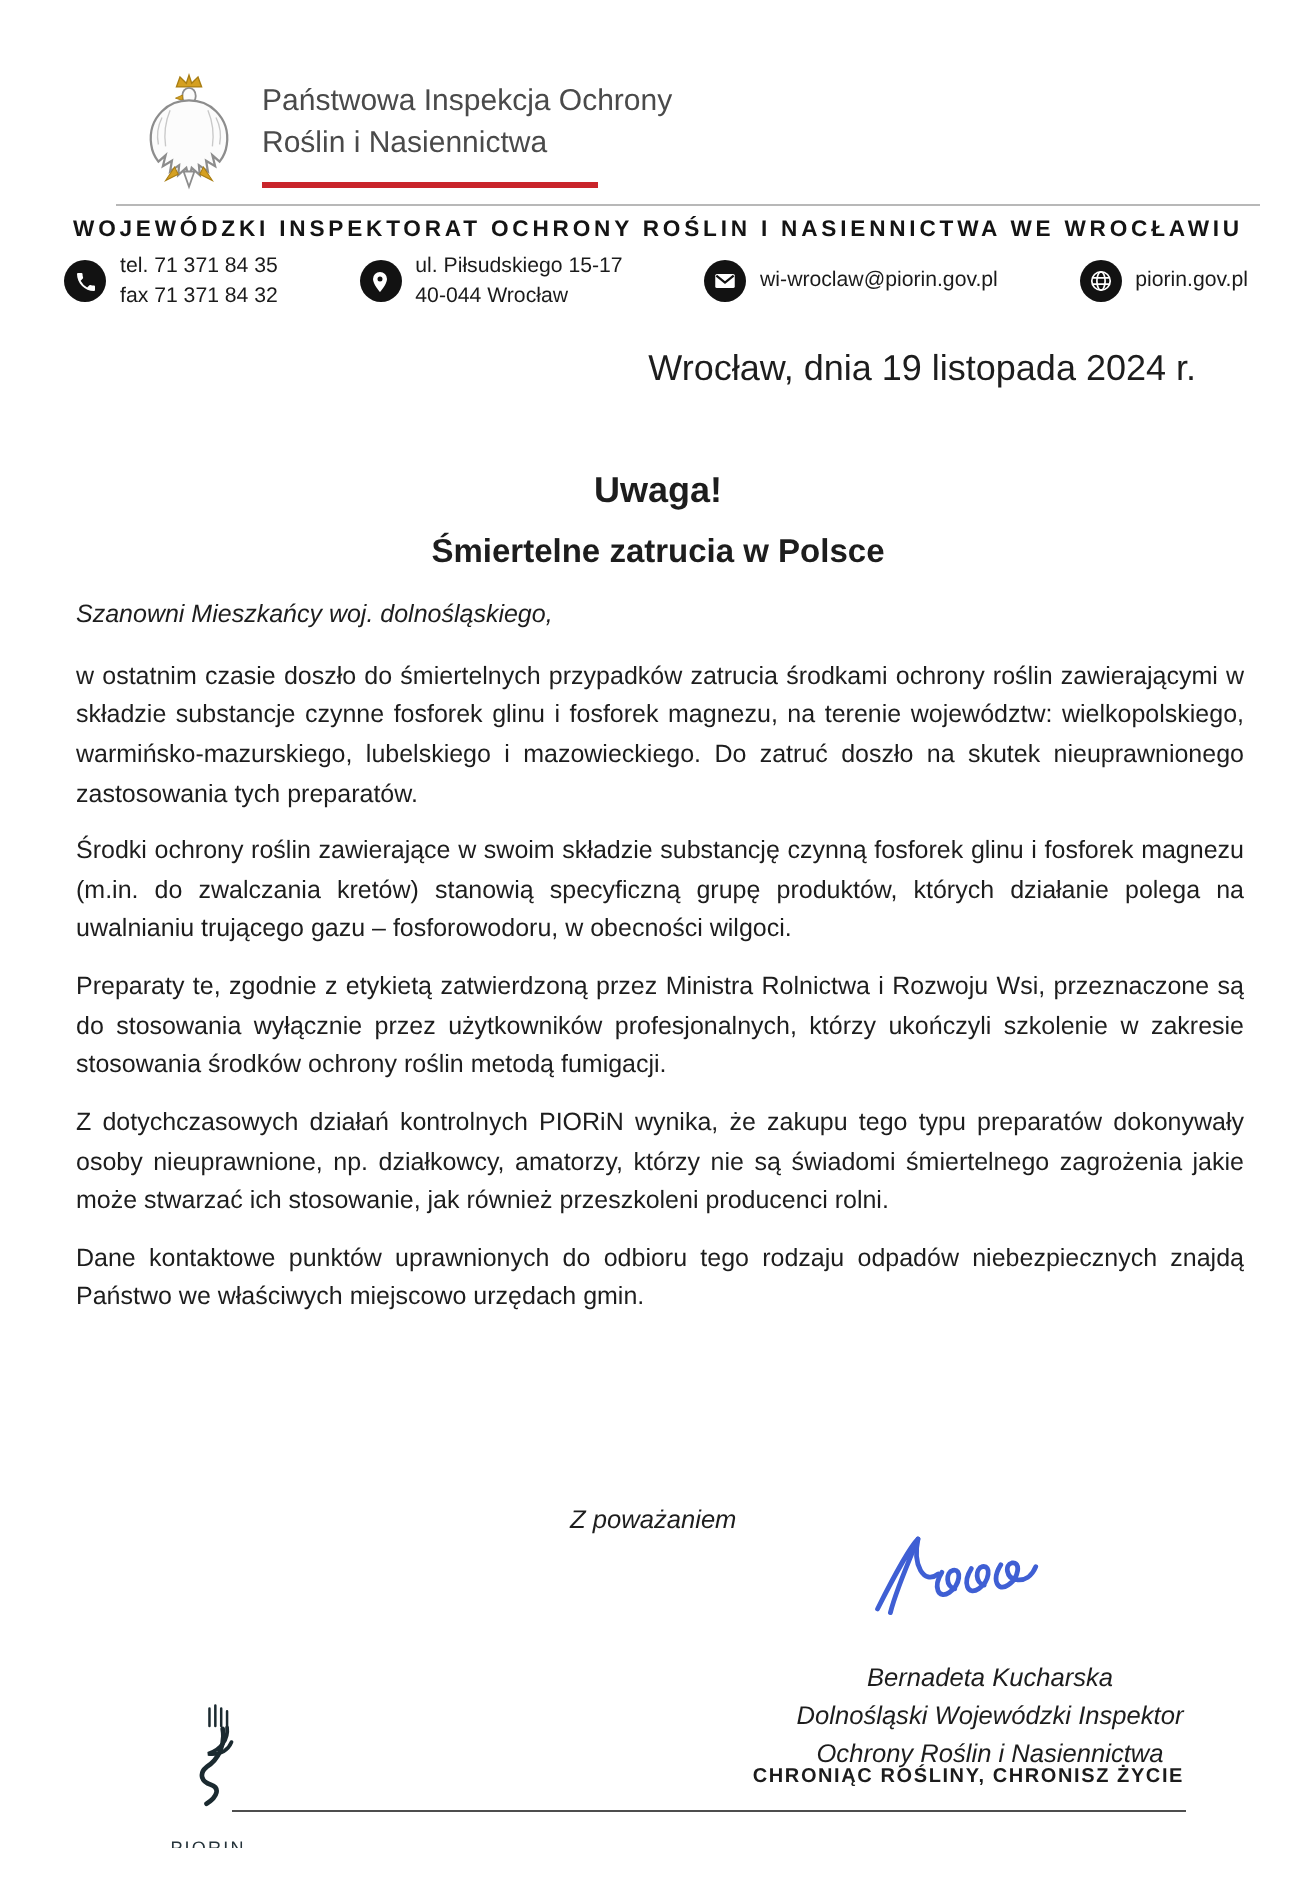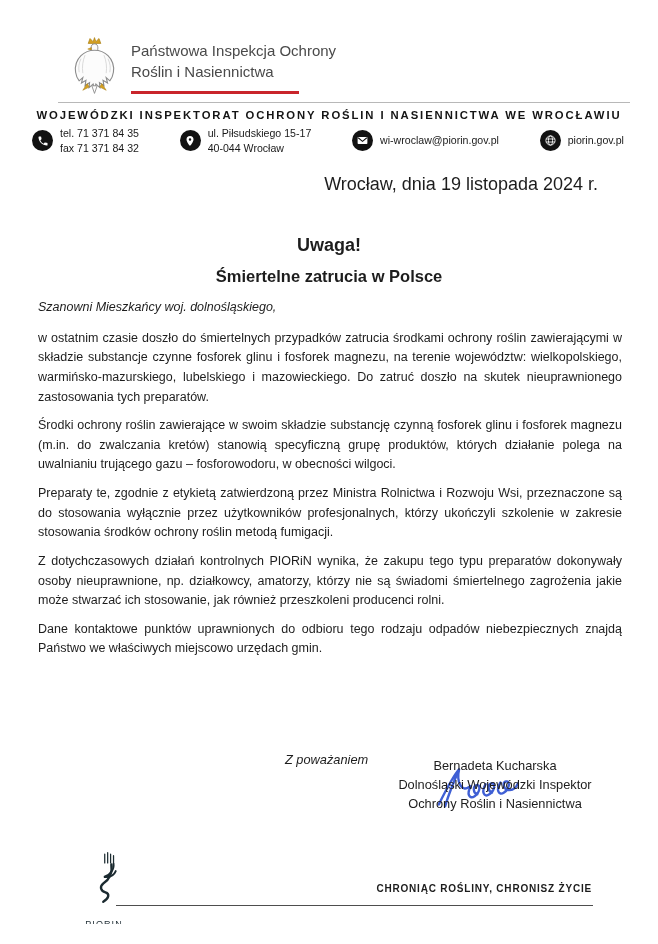--- a/index.html
+++ b/index.html
@@ -24,22 +24,22 @@
   
   .dateline{position:absolute;top:174px;right:60px;font-size:18px;}
   .title1{position:absolute;top:235px;left:0;right:0;text-align:center;font-weight:bold;font-size:18px;}
   .title2{position:absolute;top:267px;left:0;right:0;text-align:center;font-weight:bold;font-size:16.5px;}
   .letter-body{position:absolute;top:298px;left:38px;right:36px;font-size:12.5px;line-height:1.57;}
   .salutation{font-style:italic;margin:0 0 11px 0;}
   .letter-body p{margin:0 0 9px 0;text-align:justify;}
   .closing{position:absolute;left:285px;top:752px;font-style:italic;font-size:12.8px;}
   .signature-svg{position:absolute;left:428px;top:764px;width:108px;height:46px;}
   .sig-text{
-    position:absolute;left:340px;top:757px;width:310px;text-align:center;
-    font-size:12.8px;line-height:1.47;
+    position:absolute;left:340px;top:830px;width:310px;text-align:center;
+    font-style:italic;font-size:12.8px;line-height:1.47;
   }
   
   .piorin-logo{position:absolute;left:82px;top:852px;width:44px;text-align:center;}
   .piorin-logo svg{width:30px;height:66px;display:block;margin:0 auto;}
   .piorin-label{font-size:9px;letter-spacing:1.1px;color:#25333a;margin-top:1px;}
   .motto{
     position:absolute;right:66px;top:883px;font-size:10px;font-weight:bold;
     letter-spacing:0.8px;color:#1c1c1c;white-space:nowrap;margin-left:16px;
   }
   .footer-rule{position:absolute;left:116px;top:905px;width:477px;border-top:1.4px solid #4e4e4e;}

